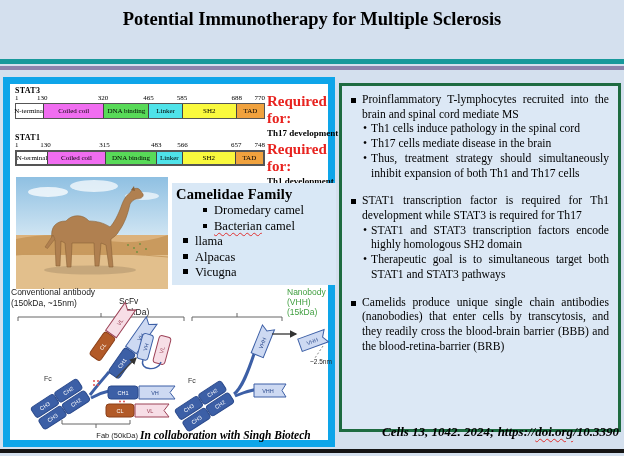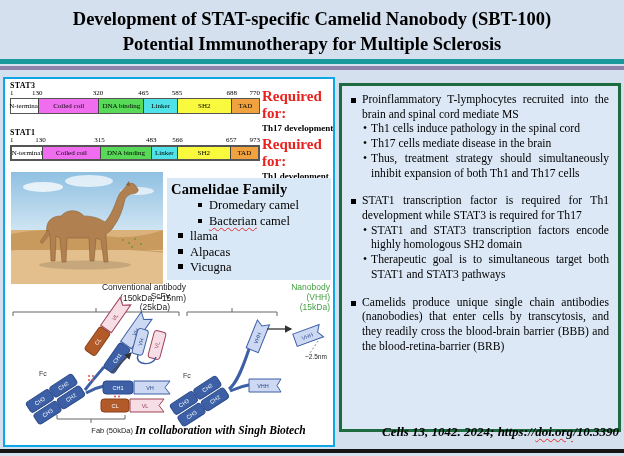--- a/index.html
+++ b/index.html
@@ -5,21 +5,21 @@
   html,body{margin:0;padding:0;background:#b8c4d4;}
   .slide{position:relative;width:624px;height:456px;background:#d4e0ee;overflow:hidden;
          font-family:"Liberation Serif",serif;color:#000;}
   
   .title{position:absolute;top:7px;left:0;width:624px;text-align:center;
          font-weight:bold;font-size:18.5px;line-height:25px;}
   .sep-teal{position:absolute;top:59px;left:0;width:624px;height:5px;background:#18999b;}
   .sep-purple{position:absolute;top:66px;left:0;width:624px;height:3.5px;background:#8d84ad;}
   
   .left-panel{position:absolute;left:3px;top:77px;width:332px;height:370px;background:#ffffff;
-              border:2px solid #0ea5e9;box-sizing:border-box;}
+              border:7px solid #0ea5e9;box-sizing:border-box;}
   .right-panel{position:absolute;left:339px;top:83px;width:282px;height:349px;background:#dce8f5;
                border:3px solid #1e6b40;box-sizing:border-box;padding:7px 9px 0 8px;}
   .lp-abs{position:absolute;}
   
   .stat-name{font-weight:bold;font-size:8px;letter-spacing:.3px;}
   .tickrow{position:absolute;width:250px;height:9px;font-size:7px;}
   .tick{position:absolute;top:0;transform:translateX(-50%);white-space:nowrap;}
   .tick.first{transform:none;}
   .tick.last{transform:translateX(-100%);}
   .statbar{position:absolute;width:250px;height:16px;display:flex;border:1.5px solid #555;
@@ -38,21 +38,21 @@
   .cam-row{position:relative;font-size:12.5px;line-height:15.5px;}
   .cam-row .blt{display:inline-block;width:5px;height:5px;background:#000;margin-right:7px;
                 vertical-align:2px;}
   .cam-row.l1{padding-left:7px;}
   .cam-row.l2{padding-left:27px;}
   .cam-row.l2 .blt{width:4px;height:4px;}
   .wavy{text-decoration-line:underline;text-decoration-style:wavy;text-decoration-color:#e03030;
         text-decoration-thickness:1px;text-underline-offset:2px;}
   
   .ab-svg{position:absolute;left:0;top:200px;}
-  .ab-label{position:absolute;text-align:right;font-family:"Liberation Sans",sans-serif;
+  .ab-label{position:absolute;text-align:left;font-family:"Liberation Sans",sans-serif;
             font-size:8.5px;line-height:11px;color:#222;}
   .ab-label.green{color:#3f9e3f;}
   .fab-label{position:absolute;text-align:right;font-family:"Liberation Sans",sans-serif;
              font-size:7.5px;color:#222;}
   .collab{position:absolute;left:130px;top:345px;width:192px;text-align:left;
           font-weight:bold;font-style:italic;font-size:11.5px;}
   .size-note{font-family:"Liberation Sans",sans-serif;font-size:6.5px;fill:#222;}
   .domtxt{font-family:"Liberation Sans",sans-serif;font-size:5.5px;fill:#ffffff;
           text-anchor:middle;}
   .domtxt.dk{fill:#2b4a8c;}
@@ -69,21 +69,20 @@
   .citation{position:absolute;top:424px;right:5px;font-weight:bold;font-style:italic;
             font-size:13px;}
   .bottom-bar{position:absolute;top:449px;left:0;width:624px;height:3.5px;background:#151515;}
 </style>
 </head>
 <body>
 
 <div class="slide">
 
   <div class="title">
-    <div>Development of STAT-specific Camelid Nanobody (SBT-100)</div>
     <div>Potential Immunotherapy for Multiple Sclerosis</div>
   </div>
   <div class="sep-teal"></div>
   <div class="sep-purple"></div>
 
   <div class="left-panel">
 
     <div class="lp-abs stat-name" style="left:5px;top:2px;">STAT3</div>
     <div class="tickrow" style="left:5px;top:10px;">
       <span class="tick first" style="left:0%">1</span>
@@ -108,21 +107,21 @@
     </div>
 
     <div class="lp-abs stat-name" style="left:5px;top:49px;">STAT1</div>
     <div class="tickrow" style="left:5px;top:57px;">
       <span class="tick first" style="left:0%">1</span>
       <span class="tick" style="left:12.2%">130</span>
       <span class="tick" style="left:35.8%">315</span>
       <span class="tick" style="left:56.5%">483</span>
       <span class="tick" style="left:67.0%">566</span>
       <span class="tick" style="left:88.5%">657</span>
-      <span class="tick last" style="left:100%">973</span>
+      <span class="tick last" style="left:100%">748</span>
     </div>
     <div class="statbar" style="left:5px;top:66px;border-width:2px;">
       <div class="seg" style="width: 12.2%; background: rgb(255, 255, 255);">N-terminal</div>
       <div class="seg" style="width: 23.6%; background: rgb(240, 109, 240);">Coiled coil</div>
       <div class="seg" style="width: 20.7%; background: rgb(88, 218, 88);">DNA binding</div>
       <div class="seg" style="width: 10.5%; background: rgb(79, 227, 233);">Linker</div>
       <div class="seg" style="width: 21.5%; background: rgb(249, 249, 61);">SH2</div>
       <div class="seg" style="width: 11.5%; background: rgb(240, 162, 62);">TAD</div>
     </div>
     <div class="reqblock" style="top:57px;">

